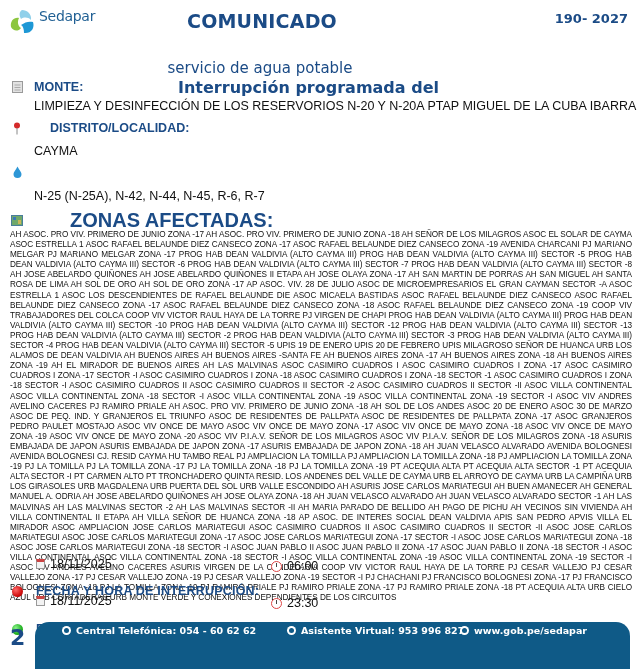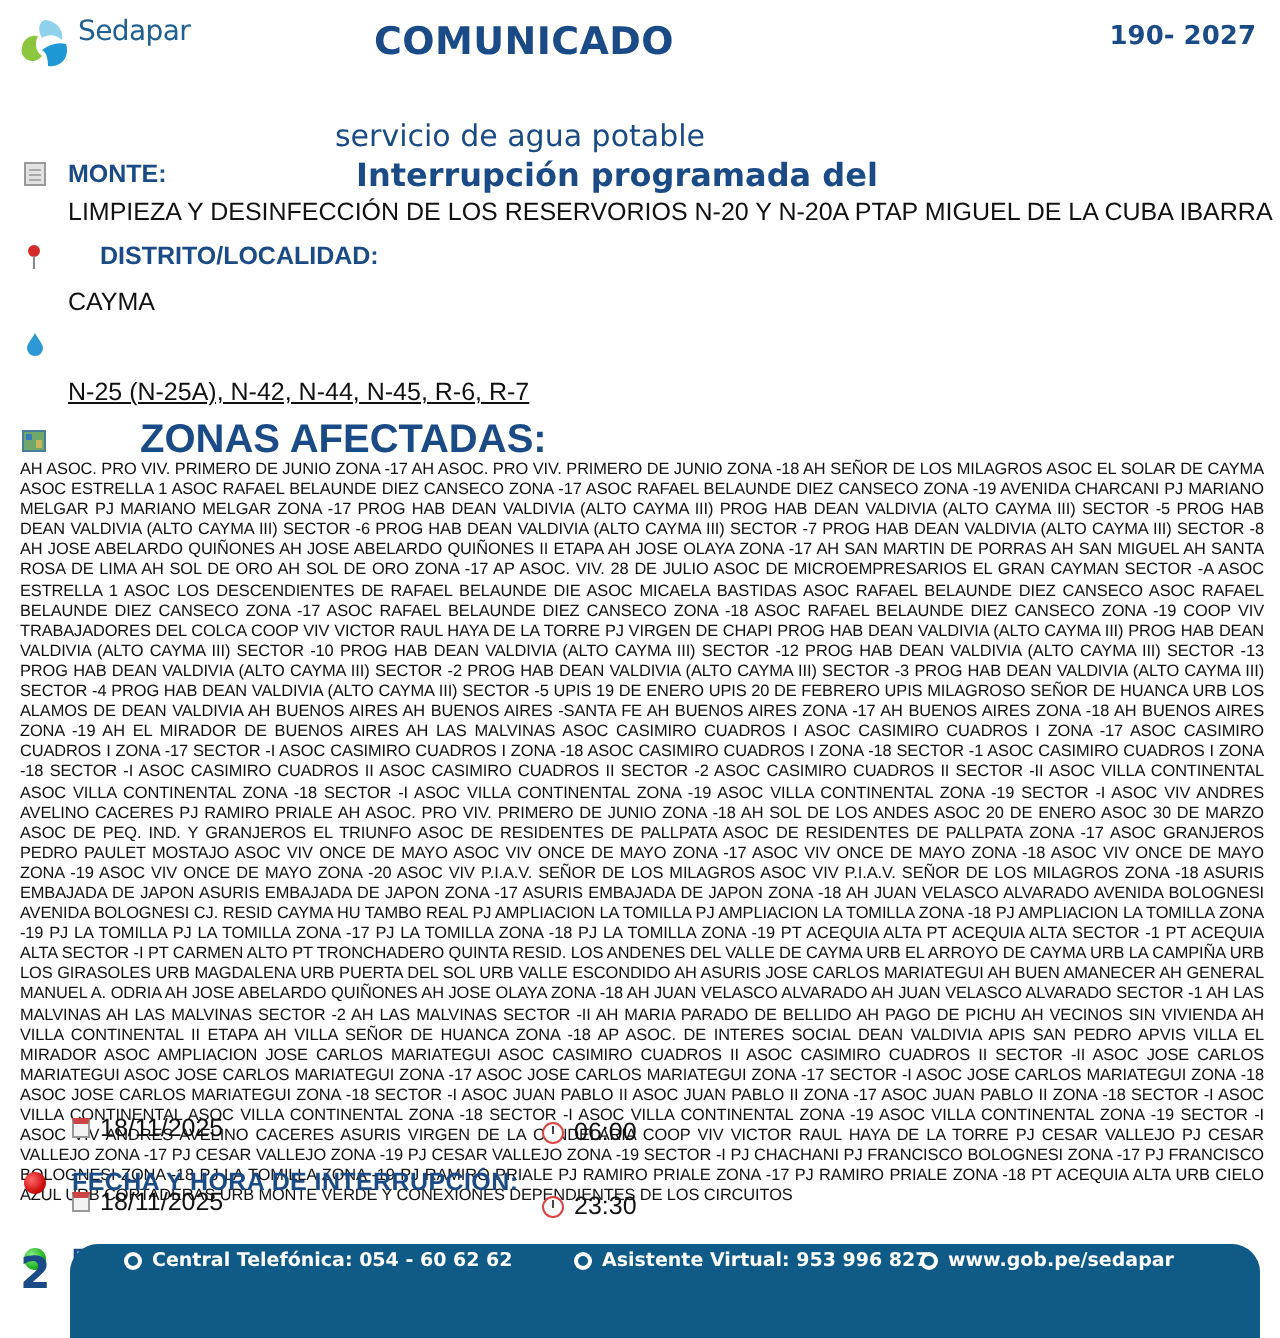--- a/index.html
+++ b/index.html
@@ -85,21 +85,21 @@
 </div>
 <div class="section-value" style="top:144px;">CAYMA</div>
 
 <div class="section-head" style="top:165px;">
   <span class="ico">
     <svg width="9" height="12" viewBox="0 0 9 12">
         <path d="M4.5 0.5 C6 3.5 8.5 6 8.5 8 A4 4 0 0 1 0.5 8 C0.5 6 3 3.5 4.5 0.5 Z" fill="#2e97d6"></path>
       </svg>
   </span>
 </div>
-<div class="section-value" style="top:189px;text-decoration:underline;">N-25 (N-25A), N-42, N-44, N-45, R-6, R-7</div>
+<div class="section-value" style="top:189px;">N-25 (N-25A), N-42, N-44, N-45, R-6, R-7</div>
 
 <div class="section-head zones-head" style="top:209px;">
   <span class="ico">
     <svg width="12" height="11" viewBox="0 0 12 11">
         <rect x="0.5" y="0.5" width="11" height="10" fill="#6fa86a" stroke="#4a7d9a"></rect>
         <rect x="2" y="2" width="3" height="3" fill="#3a78b8"></rect>
         <rect x="7" y="5" width="3" height="4" fill="#c9b75a"></rect>
       </svg>
   </span>
   <span class="section-label">ZONAS AFECTADAS:</span>

